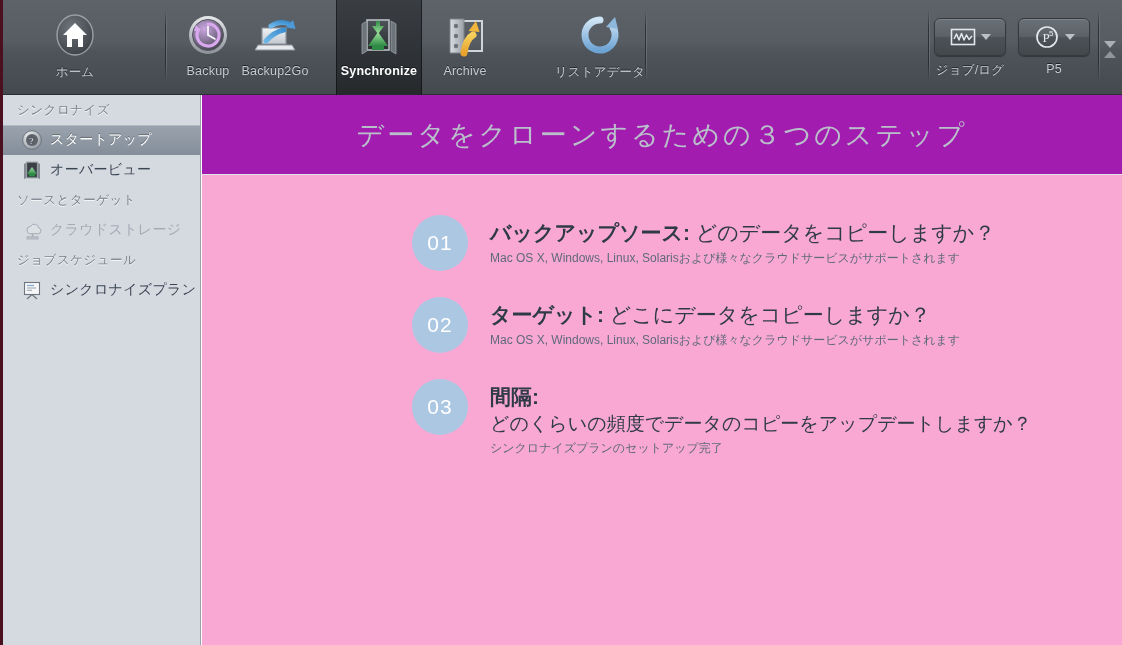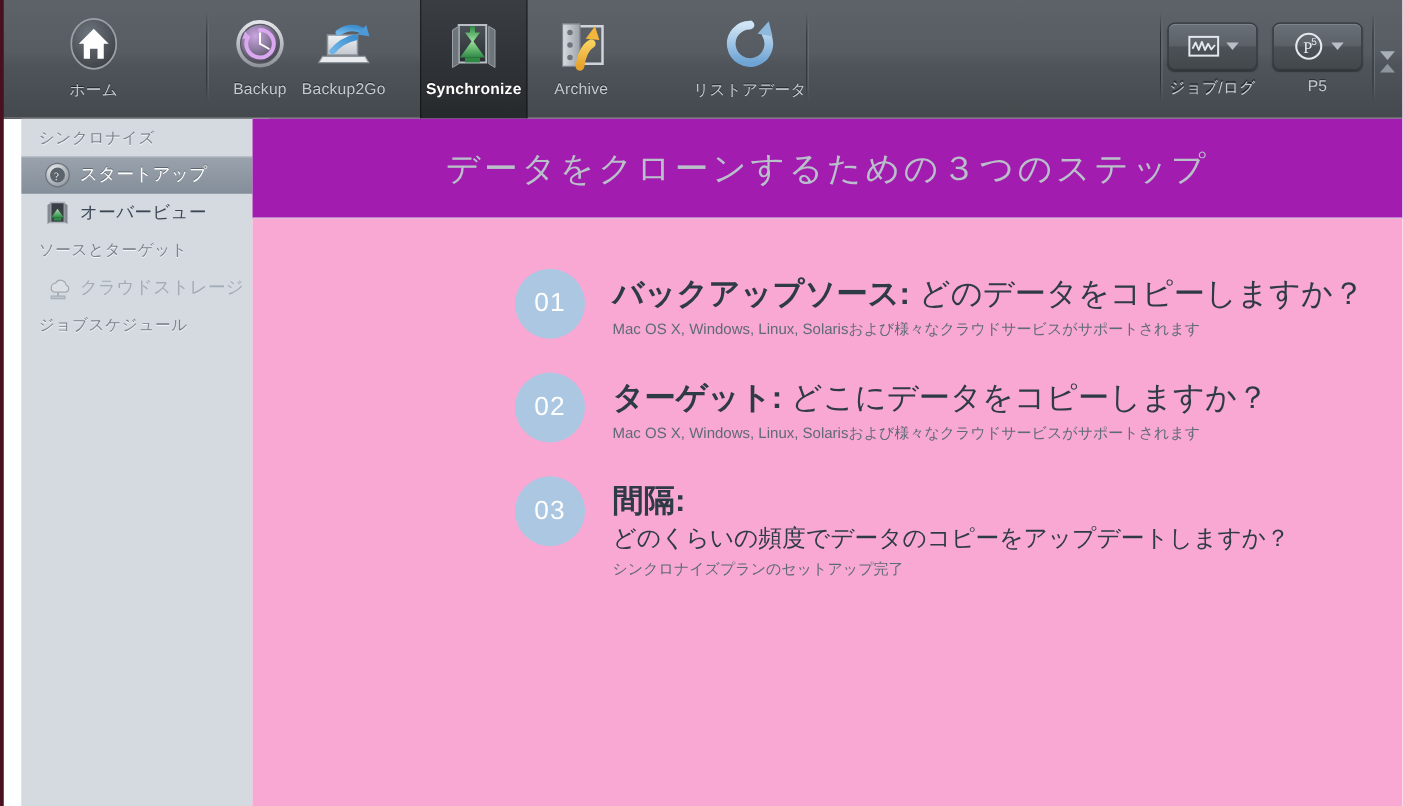--- a/index.html
+++ b/index.html
@@ -70,21 +70,21 @@
   .tb-scroller {
     position:absolute; right:4px; top:32px; width:16px; height:34px;
     display:flex; flex-direction:column; align-items:center; justify-content:center; gap:3px;
     cursor:pointer;
   }
   .sc-dn{width:0;height:0;border-left:6px solid transparent;border-right:6px solid transparent;border-top:7px solid #aab0b7;}
   .sc-up{width:0;height:0;border-left:6px solid transparent;border-right:6px solid transparent;border-bottom:7px solid #8f959c;}
 
   
   .sidebar {
-    position:absolute; left:17px; top:95px; width:198px; height:550px;
+    position:absolute; left:3px; top:95px; width:198px; height:550px;
     background:#d5dae1; border-right:1px solid #9aa1aa;
     overflow:hidden;
   }
   .sb-group {
     font-size:12.5px; color:#7b838d; padding:7px 0 6px 14px;
     letter-spacing:.5px; text-shadow:0 1px 0 rgba(255,255,255,.8);
   }
   .sb-item {
     height:30px; display:flex; align-items:center; gap:7px; padding-left:18px;
     font-size:14px; color:#3b4654; cursor:pointer; letter-spacing:.3px;
@@ -119,21 +119,21 @@
   }
   .steps { margin-left:210px; }
   .step { display:flex; align-items:flex-start; margin-bottom:26px; }
   .step-circle {
     width:56px; height:56px; border-radius:50%; background:#abc7e2;
     color:#ffffff; font-size:21px; letter-spacing:1px;
     display:flex; align-items:center; justify-content:center;
     flex:0 0 56px; margin-right:22px;
   }
   .step-body { padding-top:4px; }
-  .step-head { font-size:25px; color:#2f3a47; line-height:1.32; white-space:nowrap; }
+  .step-head { font-size:21px; color:#2f3a47; line-height:1.32; white-space:nowrap; }
   .step-head b { font-weight:bold; }
   .step-head span.norm { font-weight:normal; }
   .step-sub {
     font-size:12px; color:#5f6a78; margin-top:3px; white-space:nowrap;
   }
   .step-line2 { font-size:19px; color:#2f3a47; font-weight:normal; white-space:nowrap; }
 
   .footer { height:82px; background:#ffffff; position:relative; }
   .cta {
     position:absolute; left:523px; top:15px;
@@ -369,20 +369,33 @@
           <path d="M6 11 a3.6 3.6 0 0 1 3.6 -3.6 a4.4 4.4 0 0 1 8.2 1.6 a2.9 2.9 0 0 1 -.6 5.7 h-8.6 a3.4 3.4 0 0 1 -2.6 -3.7 z" fill="#e3e6ea" stroke="#7d848c" stroke-width="1"></path>
           <line x1="11.5" y1="14.8" x2="11.5" y2="18" stroke="#7d848c" stroke-width="1.4"></line>
           <rect x="6" y="17.8" width="11" height="2.2" fill="#aeb5bd" stroke="#7d848c" stroke-width=".8"></rect>
         </svg>
       </span>
       <span>クラウドストレージ</span>
     </div>
 
     <div class="sb-group">ジョブスケジュール</div>
 
+    <div class="sb-item">
+      <span class="sb-ico">
+        <svg width="22" height="22" viewBox="0 0 22 22">
+          <rect x="3.5" y="3.5" width="15" height="12" fill="#f4f6f8" stroke="#6e757d" stroke-width="1.1"></rect>
+          <line x1="6" y1="6.5" x2="13" y2="6.5" stroke="#7fa8d0" stroke-width="1.2"></line>
+          <line x1="6" y1="9" x2="15" y2="9" stroke="#9aa1a9" stroke-width="1"></line>
+          <line x1="6" y1="11.3" x2="11" y2="11.3" stroke="#9aa1a9" stroke-width="1"></line>
+          <line x1="11" y1="15.5" x2="6" y2="20" stroke="#6e757d" stroke-width="1.2"></line>
+          <line x1="11" y1="15.5" x2="16" y2="20" stroke="#6e757d" stroke-width="1.2"></line>
+        </svg>
+      </span>
+      <span>シンクロナイズプラン</span>
+    </div>
 
   </div>
 
   <div class="main">
 
     <div class="title-band">
       <h1 class="page-title">データをクローンするための３つのステップ</h1>
     </div>
 
     <div class="card">

